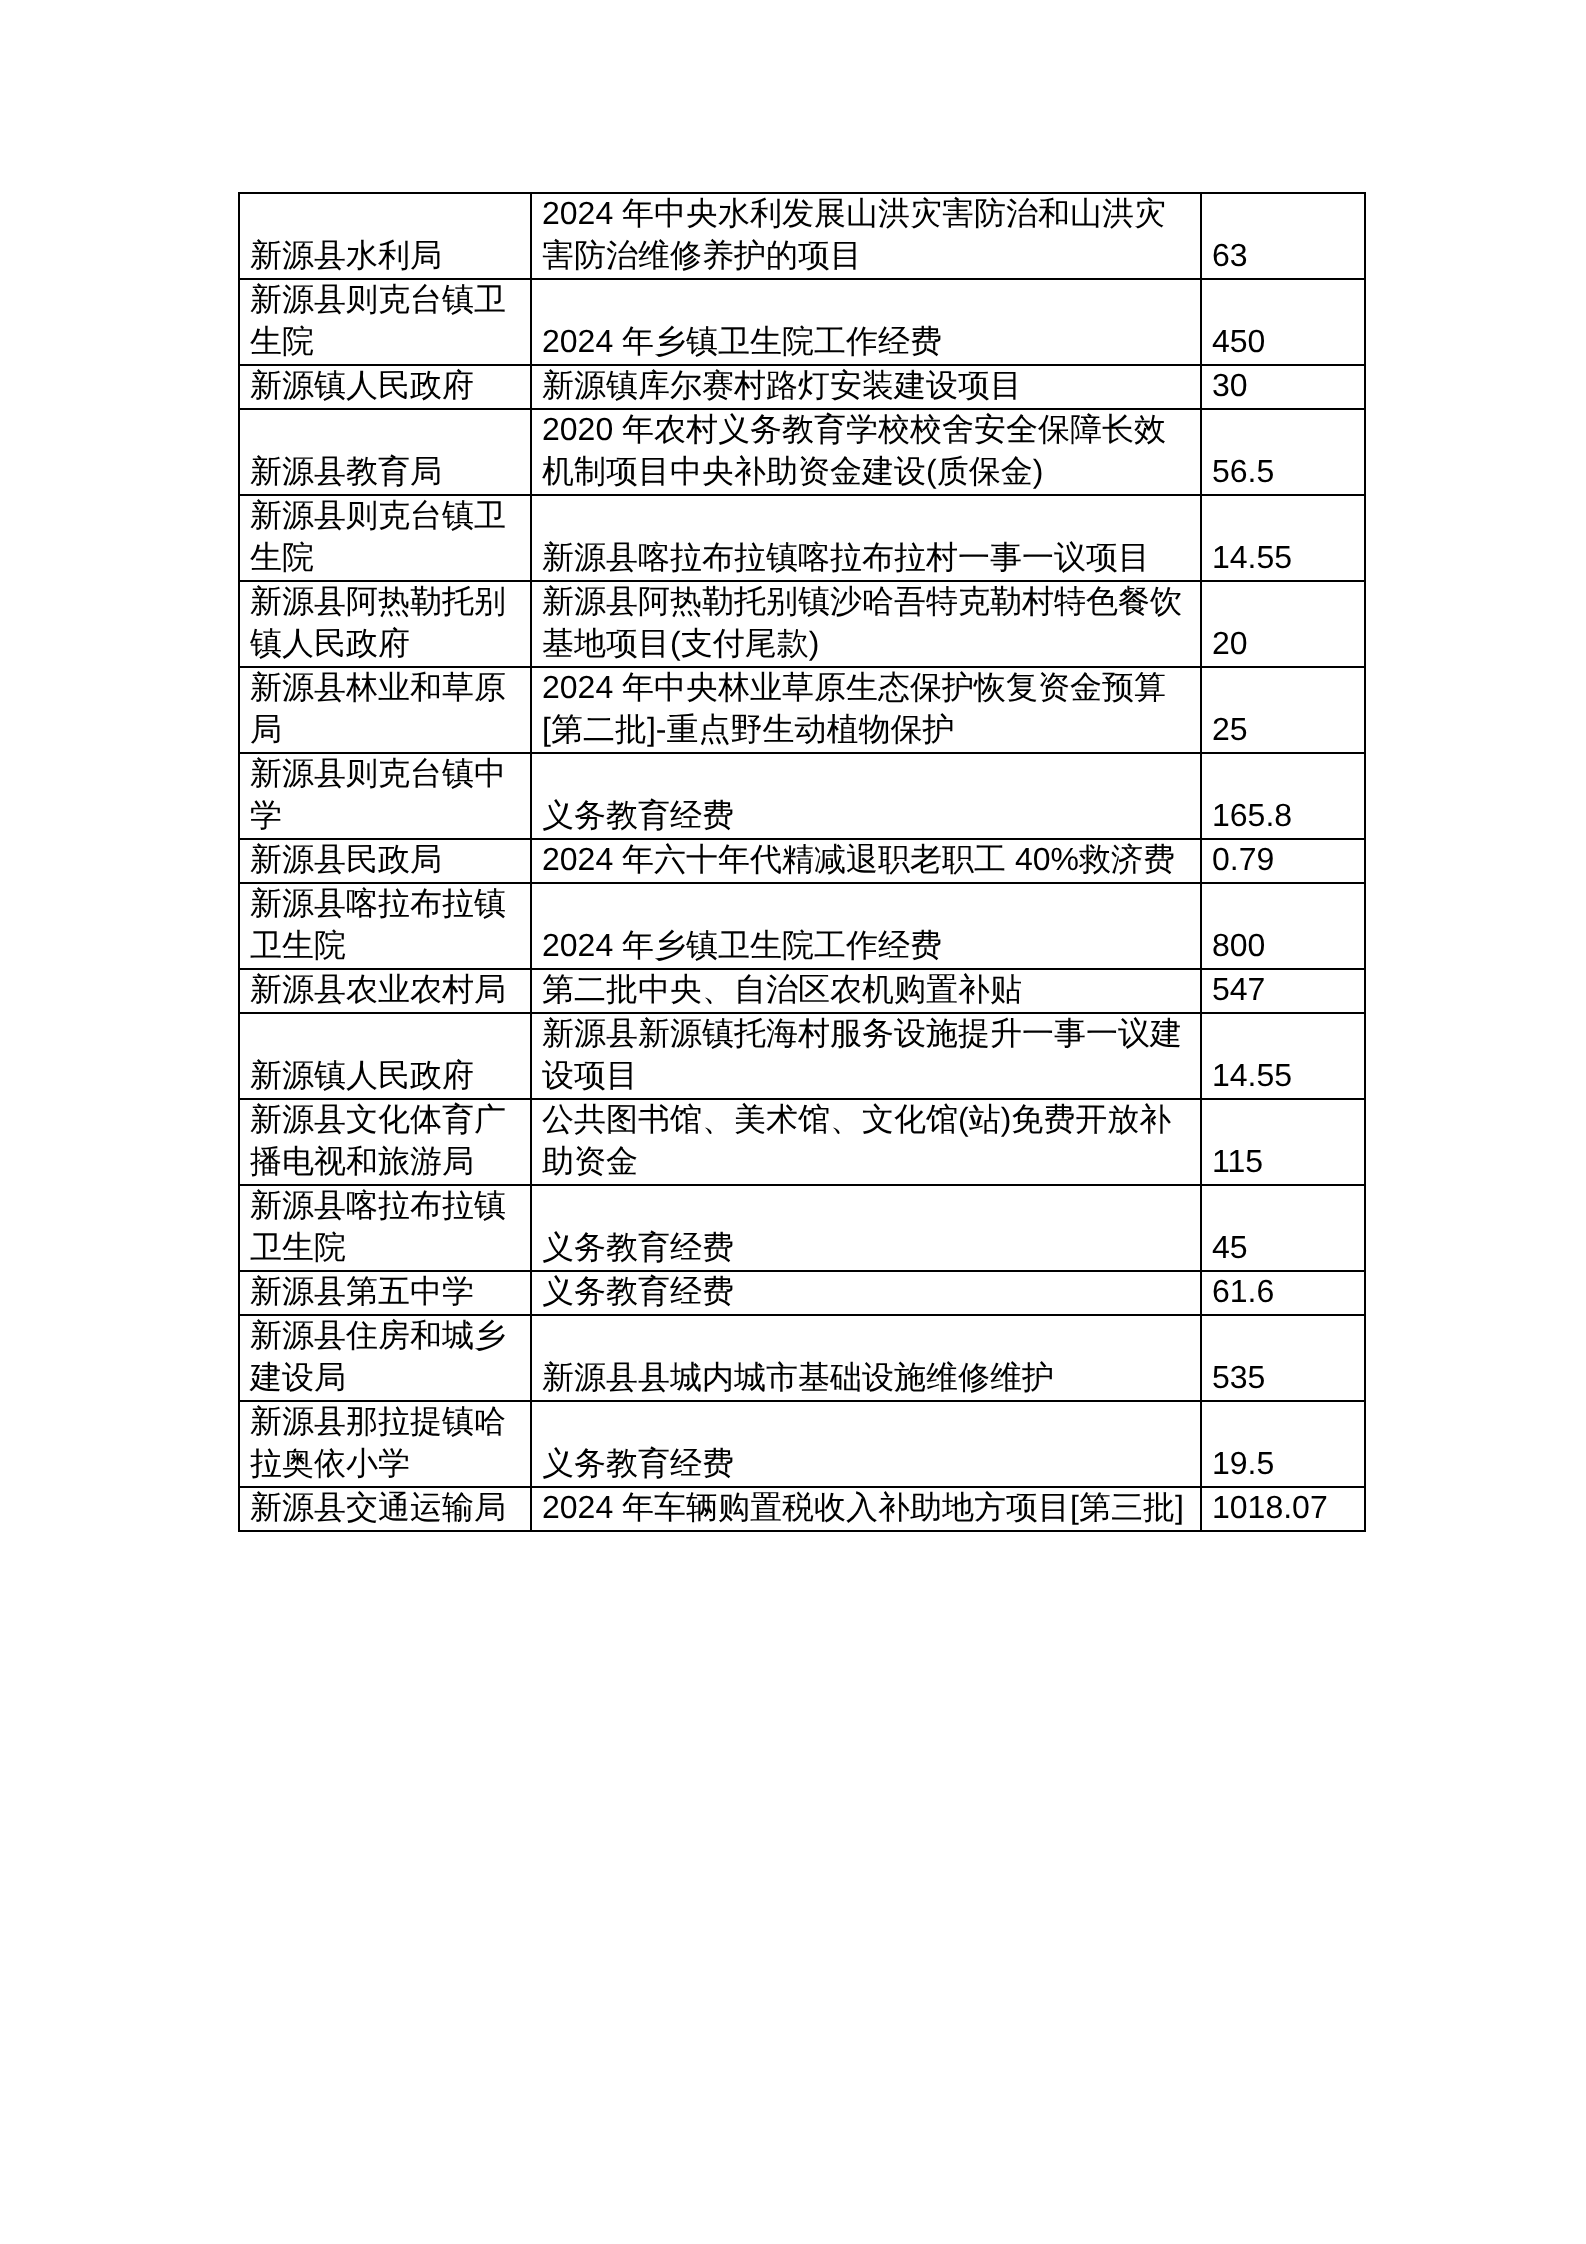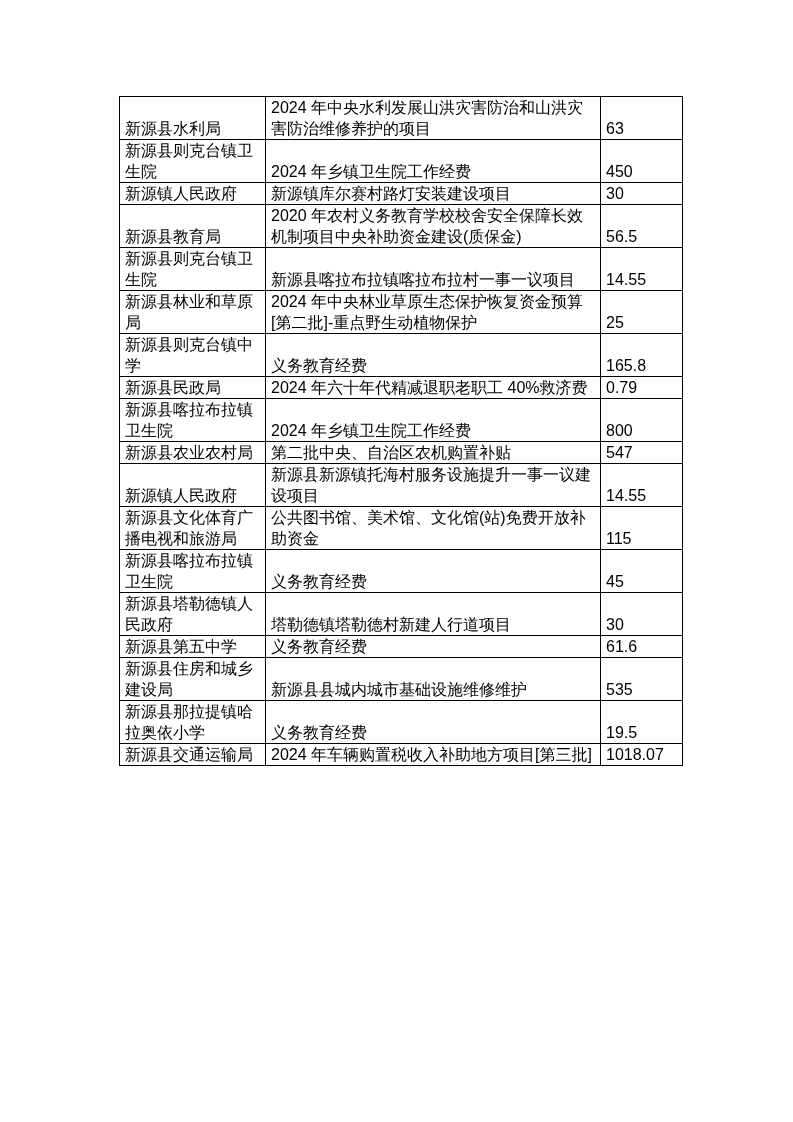--- a/index.html
+++ b/index.html
@@ -83,20 +83,25 @@
           <td class="project-cell">2020 年农村义务教育学校校舍安全保障长效机制项目中央补助资金建设(质保金)</td>
           <td class="amount-cell">56.5</td>
         </tr>
 
         <tr>
           <td class="org-cell">新源县则克台镇卫生院</td>
           <td class="project-cell">新源县喀拉布拉镇喀拉布拉村一事一议项目</td>
           <td class="amount-cell">14.55</td>
         </tr>
 
+        <tr>
+          <td class="org-cell">新源县阿热勒托别镇人民政府</td>
+          <td class="project-cell">新源县阿热勒托别镇沙哈吾特克勒村特色餐饮基地项目(支付尾款)</td>
+          <td class="amount-cell">20</td>
+        </tr>
 
         <tr>
           <td class="org-cell">新源县林业和草原局</td>
           <td class="project-cell">2024 年中央林业草原生态保护恢复资金预算[第二批]-重点野生动植物保护</td>
           <td class="amount-cell">25</td>
         </tr>
 
         <tr>
           <td class="org-cell">新源县则克台镇中学</td>
           <td class="project-cell">义务教育经费</td>
@@ -133,25 +138,20 @@
           <td class="project-cell">公共图书馆、美术馆、文化馆(站)免费开放补助资金</td>
           <td class="amount-cell">115</td>
         </tr>
 
         <tr>
           <td class="org-cell">新源县喀拉布拉镇卫生院</td>
           <td class="project-cell">义务教育经费</td>
           <td class="amount-cell">45</td>
         </tr>
 
-        <tr>
-          <td class="org-cell">新源县塔勒德镇人民政府</td>
-          <td class="project-cell">塔勒德镇塔勒德村新建人行道项目</td>
-          <td class="amount-cell">30</td>
-        </tr>
 
         <tr>
           <td class="org-cell">新源县第五中学</td>
           <td class="project-cell">义务教育经费</td>
           <td class="amount-cell">61.6</td>
         </tr>
 
         <tr>
           <td class="org-cell">新源县住房和城乡建设局</td>
           <td class="project-cell">新源县县城内城市基础设施维修维护</td>

